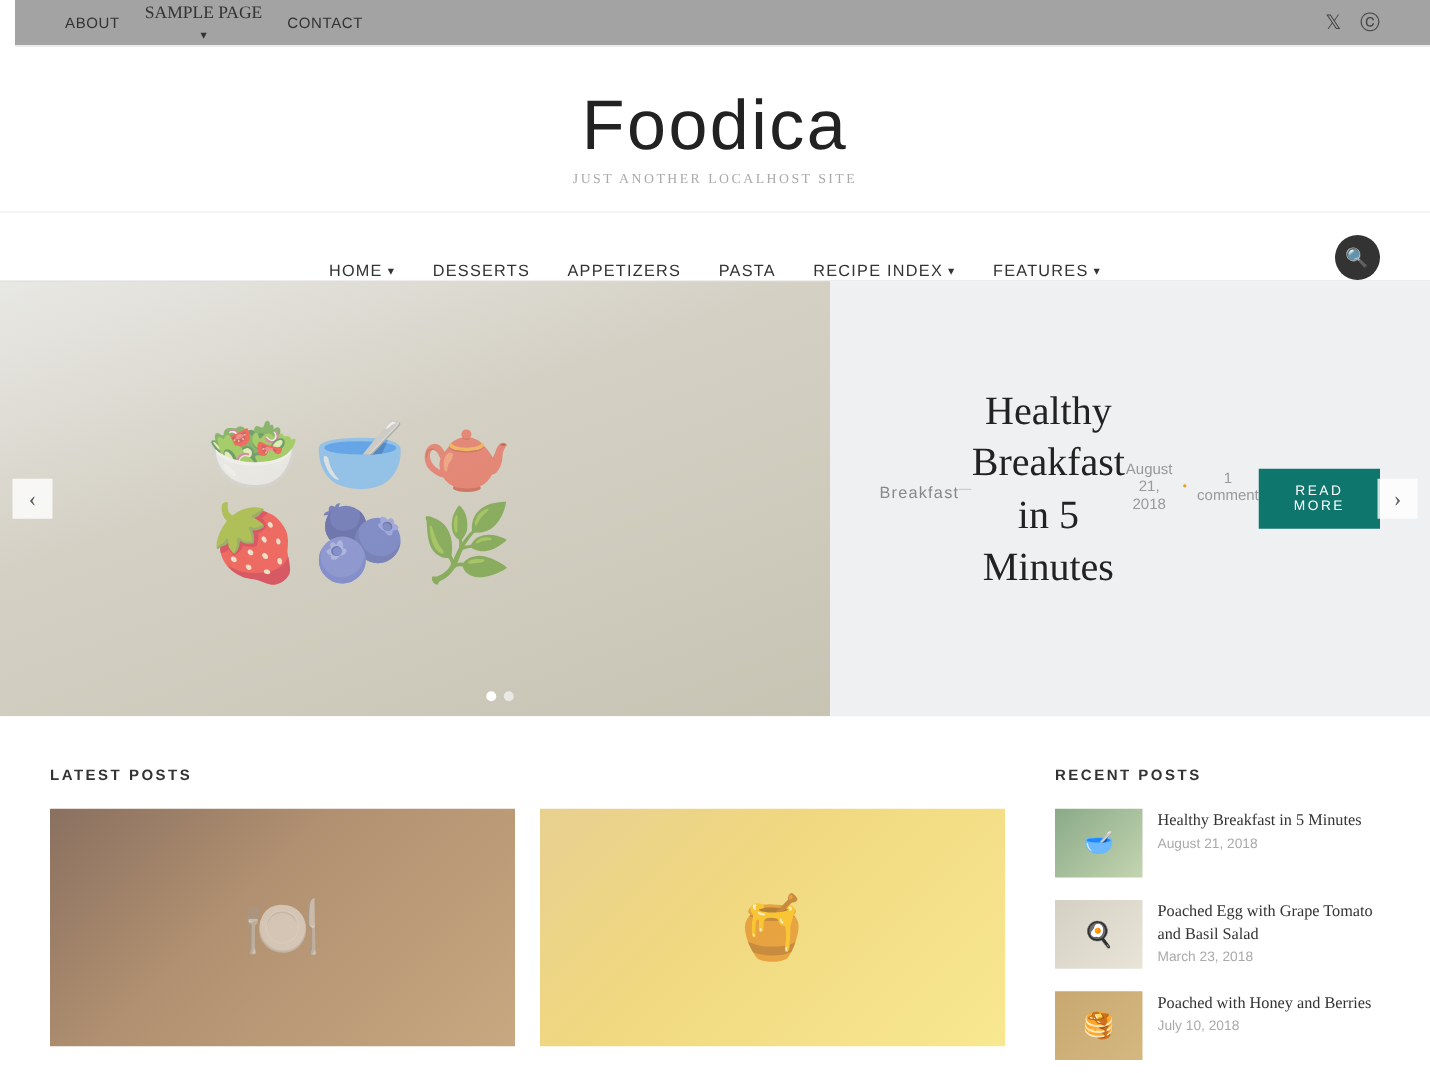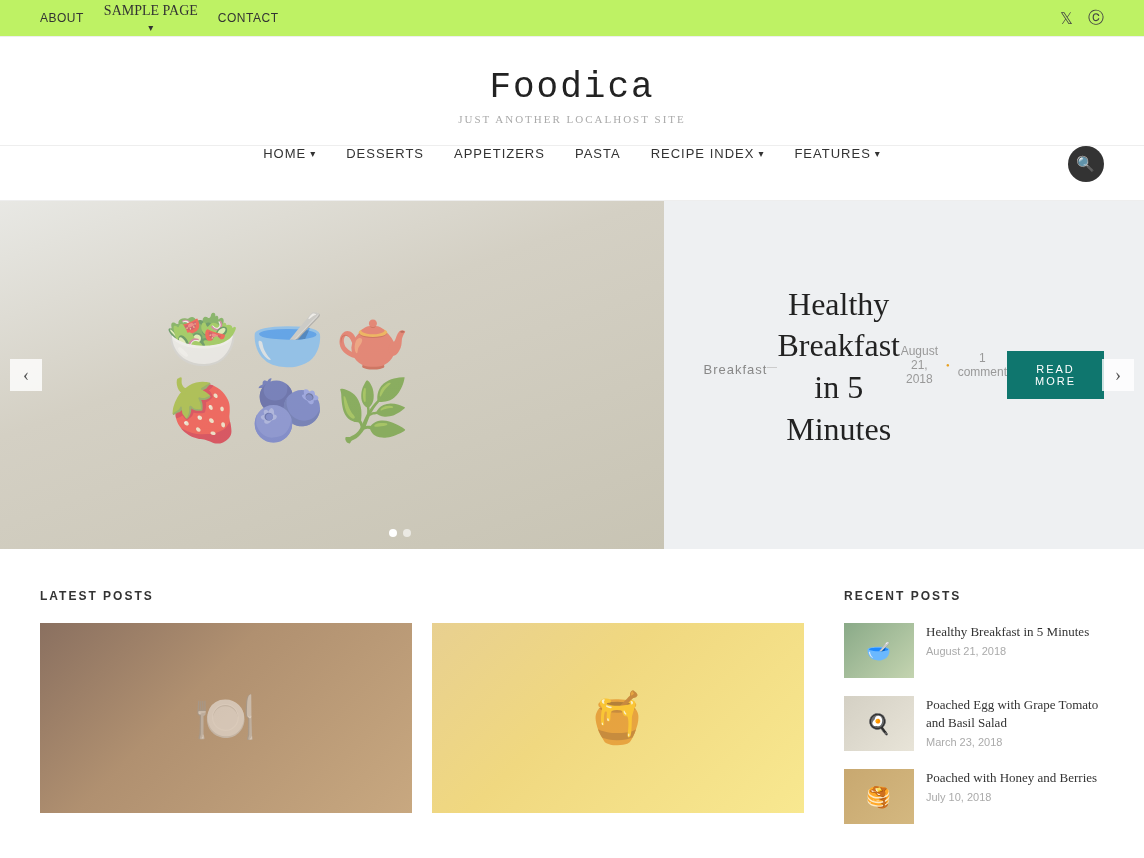--- a/index.html
+++ b/index.html
@@ -6,21 +6,22 @@
     body { font-family: 'Georgia', serif; background: #fff; color: #333; font-size: 14px; }
 
     
     .top-bar {
       display: flex;
       align-items: center;
       justify-content: space-between;
       padding: 0 40px;
       height: 37px;
       border-bottom: 1px solid #eee;
-      background: #bef264;
+      background: #a3a3a3;
+      margin-left: 12px;
     }
     .top-nav { display: flex; gap: 20px; align-items: center; }
     .top-nav a {
       text-decoration: none;
       color: #333;
       font-size: 12px;
       font-family: Arial, sans-serif;
       letter-spacing: 0.5px;
       text-transform: uppercase;
     }
@@ -29,39 +30,39 @@
     .social-icons { display: flex; gap: 15px; align-items: center; }
     .social-icons span { font-size: 16px; cursor: pointer; color: #444; }
 
     
     .site-header {
       text-align: center;
       padding: 30px 0 20px;
       border-bottom: 1px solid #eee;
     }
     .site-title {
-      font-family: Liberation Mono, monospace;
-      font-size: 36px;
+      font-family: Liberation Sans, sans-serif;
+      font-size: 56px;
       font-weight: normal;
       letter-spacing: 2px;
       color: #222;
     }
     .site-tagline {
       font-size: 11px;
       letter-spacing: 2px;
       color: #aaa;
       font-family: Liberation Serif, serif;
       text-transform: uppercase;
       margin-top: 5px;
     }
 
     
     .main-nav {
       display: flex;
-      align-items: flex-start;
+      align-items: flex-end;
       justify-content: center;
       gap: 0;
       padding: 0 40px;
       height: 55px;
       border-bottom: 1px solid #eee;
       position: relative;
     }
     .main-nav-items {
       display: flex;
       align-items: center;

